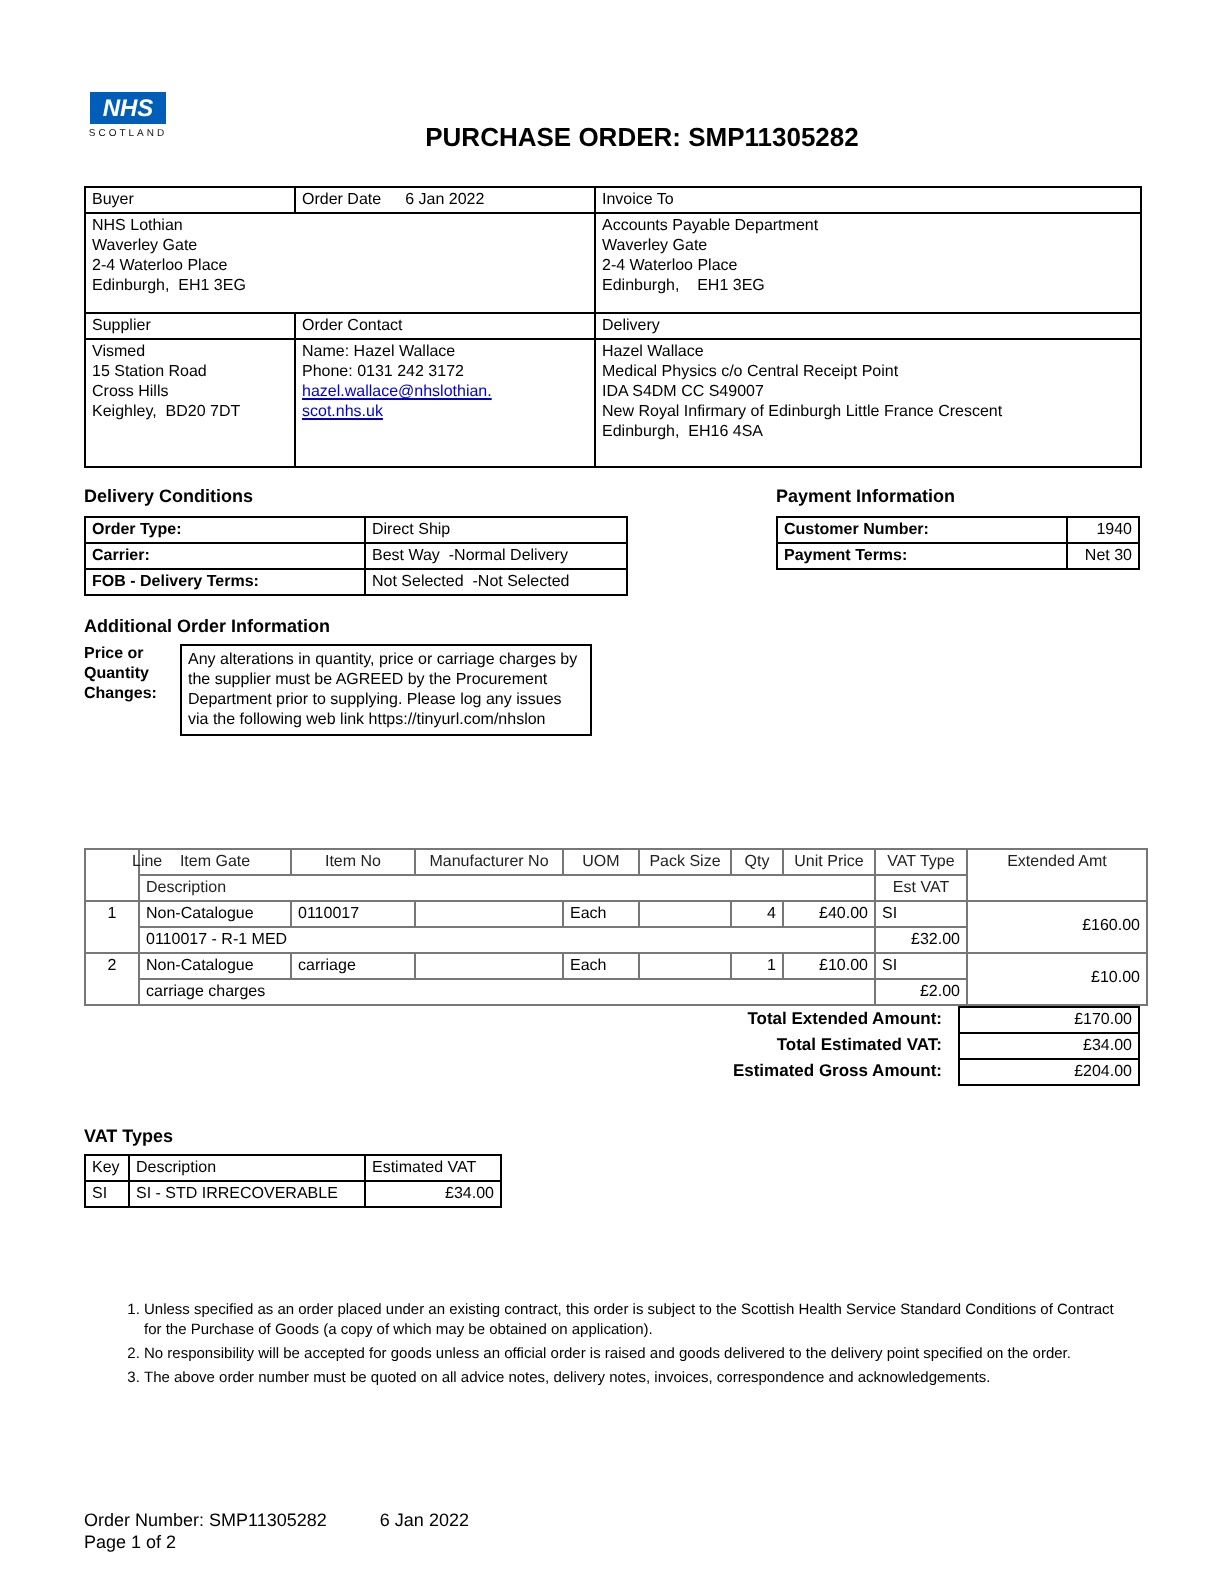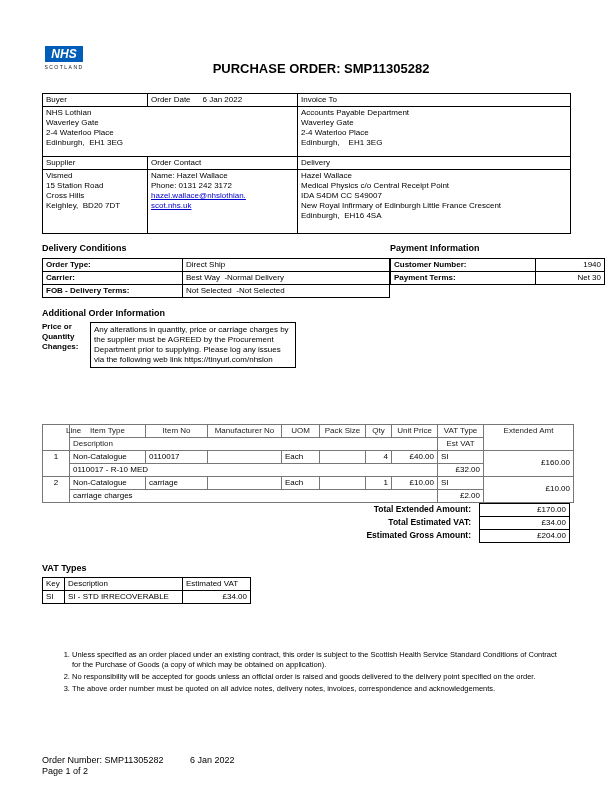--- a/index.html
+++ b/index.html
@@ -29,23 +29,23 @@
 
   .parties { width:528px; table-layout:fixed; }
   .parties .c1 { width:105px; } .parties .c2 { width:150px; } .parties .c3 { width:273px; }
   .addr-row td { height:50px; }
   .addr-row2 td { height:64px; }
   .date-val { font-weight:normal; margin-left:12px; font-size:8px; }
   a.email { color:#0000CC; text-decoration:underline; display:block; }
 
   .info-row { display:flex; justify-content:space-between; width:528px; margin-top:9px; }
   .section-heading { font-weight:bold; font-size:9px; margin-bottom:3px; }
-  .dlv-table { width:348px; table-layout:fixed; }
+  .dlv-table { width:272px; table-layout:fixed; }
   .dlv-table .lc { width:140px; font-weight:bold; }
-  .pay-table { width:215px; table-layout:fixed; }
+  .pay-table { width:182px; table-layout:fixed; }
   .pay-table .lc { width:145px; font-weight:bold; }
   .pay-table .vc { text-align:right; }
 
   .addl { margin-top:10px; }
   .addl-row { display:flex; margin-top:2px; }
   .addl-label { width:48px; font-weight:bold; }
   .addl-box { width:206px; border:1px solid #000; padding:2px 3px; }
 
   .items { width:528px; table-layout:fixed; margin-top:56px; }
   .items td, .items th { border:1px solid #777; padding:1px 3px; font-size:8px; font-weight:normal; vertical-align:top; }
@@ -182,21 +182,21 @@
     <div class="addl-row">
       <div class="addl-label">Price or Quantity Changes:</div>
       <div class="addl-box">Any alterations in quantity, price or carriage charges by the supplier must be AGREED by the Procurement Department prior to supplying. Please log any issues via the following web link https://tinyurl.com/nhslon</div>
     </div>
   </div>
 
   <table class="items">
     <tbody>
         <tr>
       <th class="w-line" rowspan="2">Line</th>
-      <th class="w-type">Item Type</th>
+      <th class="w-type">Item Gate</th>
       <th class="w-no">Item No</th>
       <th class="w-man">Manufacturer No</th>
       <th class="w-uom">UOM</th>
       <th class="w-pack">Pack Size</th>
       <th class="w-qty">Qty</th>
       <th class="w-price">Unit Price</th>
       <th class="w-vat">VAT Type</th>
       <th class="w-ext" rowspan="2">Extended Amt</th>
     </tr>
     <tr>
@@ -210,21 +210,21 @@
       <td>0110017</td>
       <td></td>
       <td>Each</td>
       <td></td>
       <td class="num">4</td>
       <td class="num">£40.00</td>
       <td>SI</td>
       <td class="ext" rowspan="2">£160.00</td>
     </tr>
     <tr>
-      <td colspan="7">0110017 - R-10 MED</td>
+      <td colspan="7">0110017 - R-1 MED</td>
       <td class="num">£32.00</td>
     </tr>
 
     <tr>
       <td class="ctr" rowspan="2">2</td>
       <td>Non-Catalogue</td>
       <td>carriage</td>
       <td></td>
       <td>Each</td>
       <td></td>

